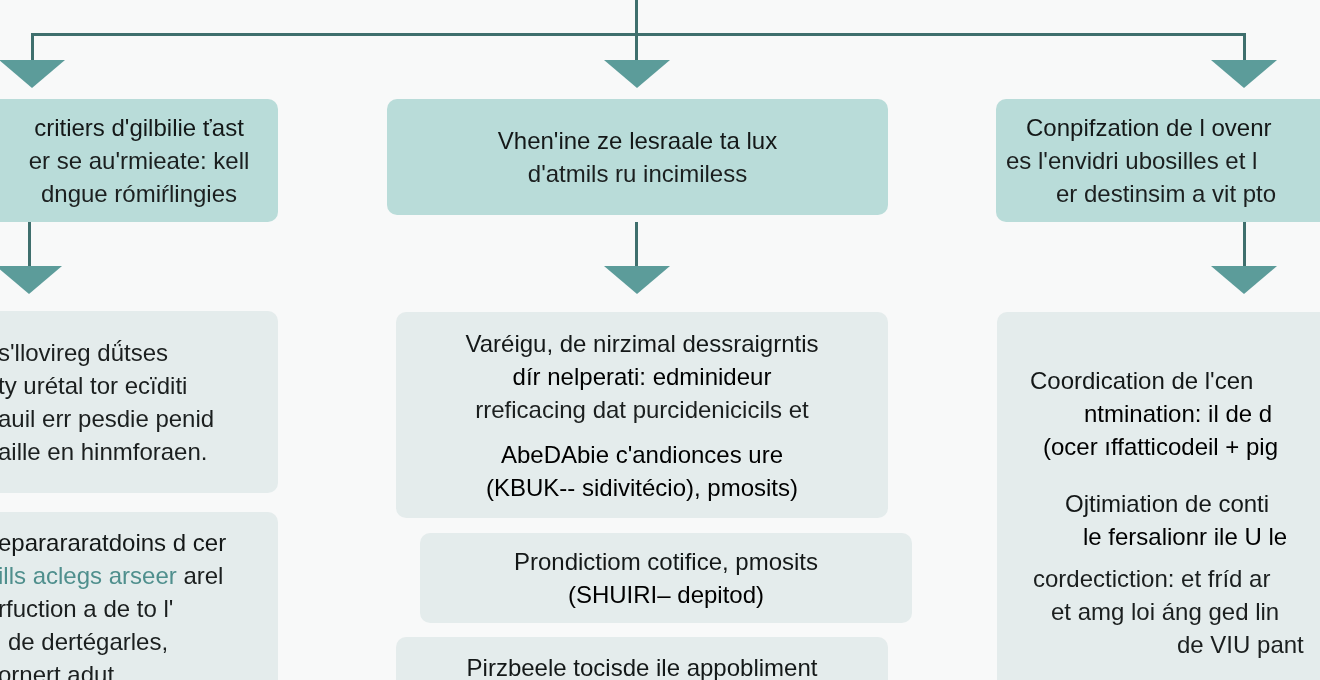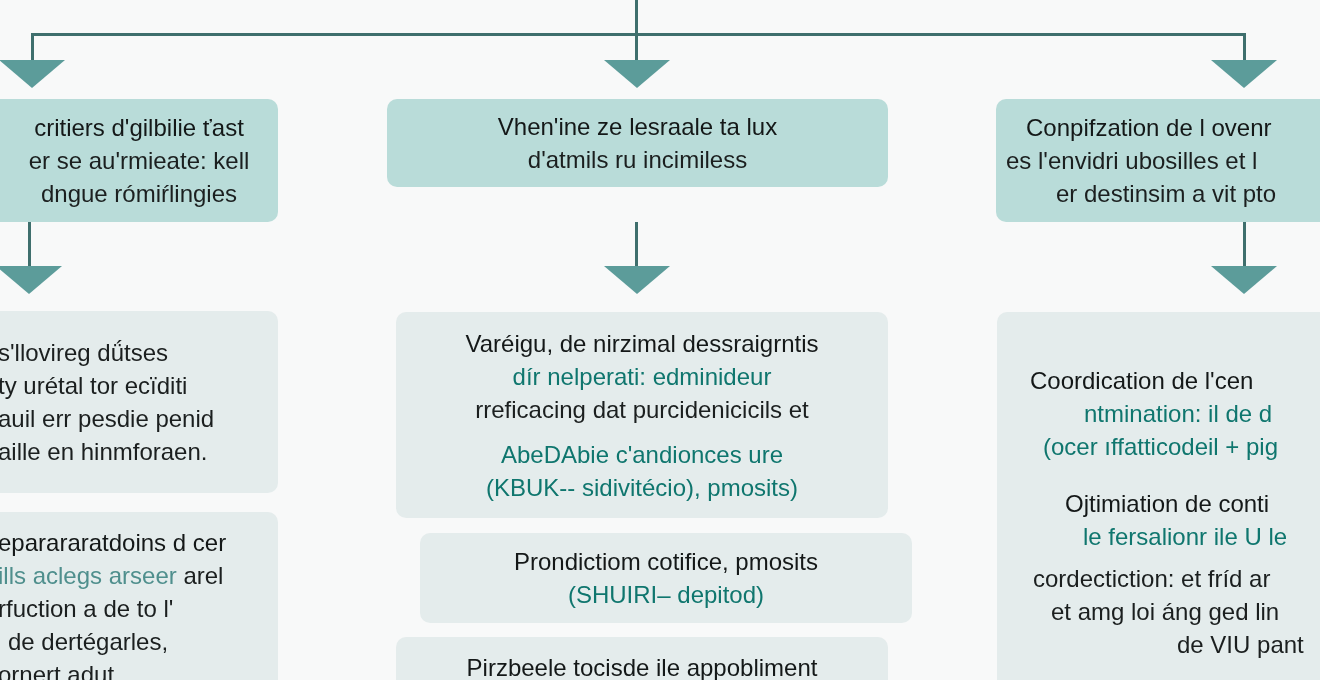--- a/index.html
+++ b/index.html
@@ -18,21 +18,21 @@
   }
   .box {
     position: absolute; border-radius: 10px;
     display: flex; flex-direction: column; justify-content: center; align-items: center;
     text-align: center; box-sizing: border-box;
   }
   .box.head { background: #b9dcd9; }
   .box.sub { background: #e4ecec; }
   .t { font-size: 24px; line-height: 33px; white-space: nowrap; }
   .t.bold { font-weight: 500; color: #141818; }
-  .t.teal { color: #0f766e; }
+  .t.teal { color: #000000; }
   .t.dark { color: #1b1f1f; }
   .gap { height: 12px; }
 </style>
 </head>
 <body>
 
 <div class="line" style="left:635px; top:0; width:3px; height:35px;"></div>
 <div class="line" style="left:31px; top:33px; width:1215px; height:3px;"></div>
 <div class="line" style="left:31px; top:33px; width:3px; height:28px;"></div>
 <div class="line" style="left:1243px; top:33px; width:3px; height:28px;"></div>
@@ -41,21 +41,21 @@
 <div class="arrow" style="left:-1px; top:60px;"></div>
 <div class="arrow" style="left:604px; top:60px;"></div>
 <div class="arrow" style="left:1211px; top:60px;"></div>
 
 <div class="box head" style="left:-20px; top:99px; width:298px; height:123px; padding-left:20px;">
   <div class="t bold">critiers d'gilbilie ťast</div>
   <div class="t dark">er se au'rmieate: kell</div>
   <div class="t dark">dngue rómiŕlingies</div>
 </div>
 
-<div class="box head" style="left:387px; top:99px; width:501px; height:88px;">
+<div class="box head" style="left:387px; top:99px; width:501px; height:116px;">
   <div class="t bold">Vhen'ine ze lesraale ta lux</div>
   <div class="t dark">d'atmils ru incimiless</div>
 </div>
 
 <div class="box head" style="left:996px; top:99px; width:360px; height:123px; align-items:flex-start; padding-left:22px;">
   <div class="t bold" style="margin-left:8px;">Conpifzation de l ovenr</div>
   <div class="t dark" style="margin-left:-12px;">es l'envidri ubosilles et l</div>
   <div class="t dark" style="margin-left:38px;">er destinsim a vit pto</div>
 </div>
 

